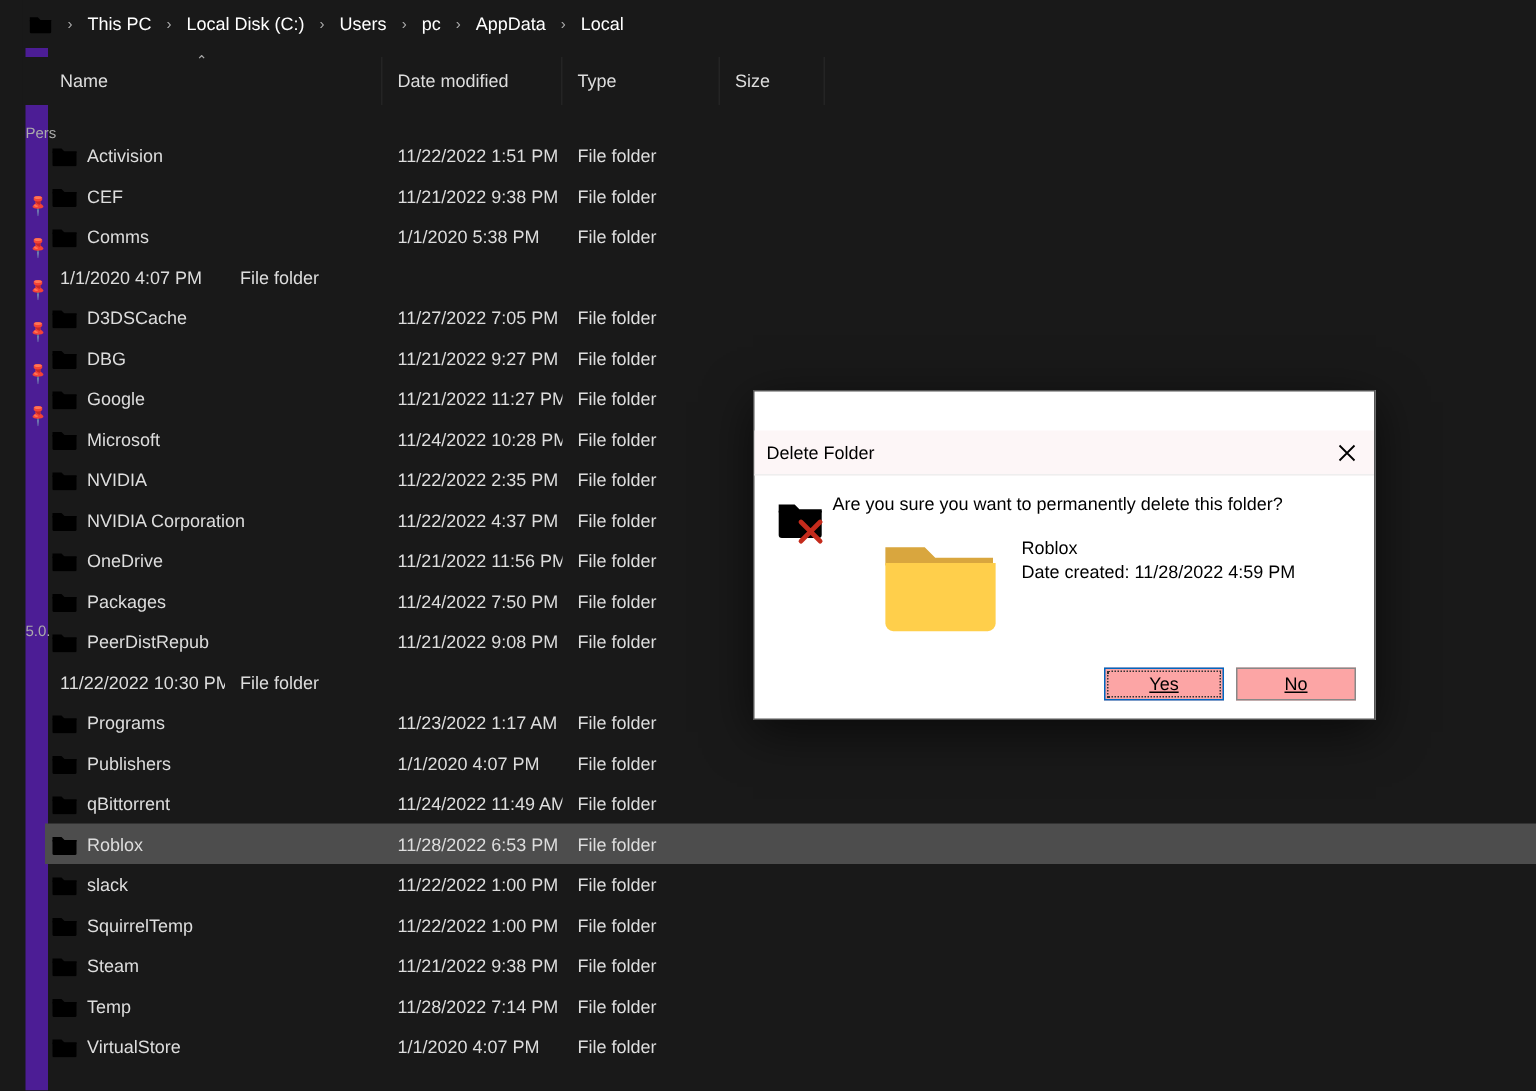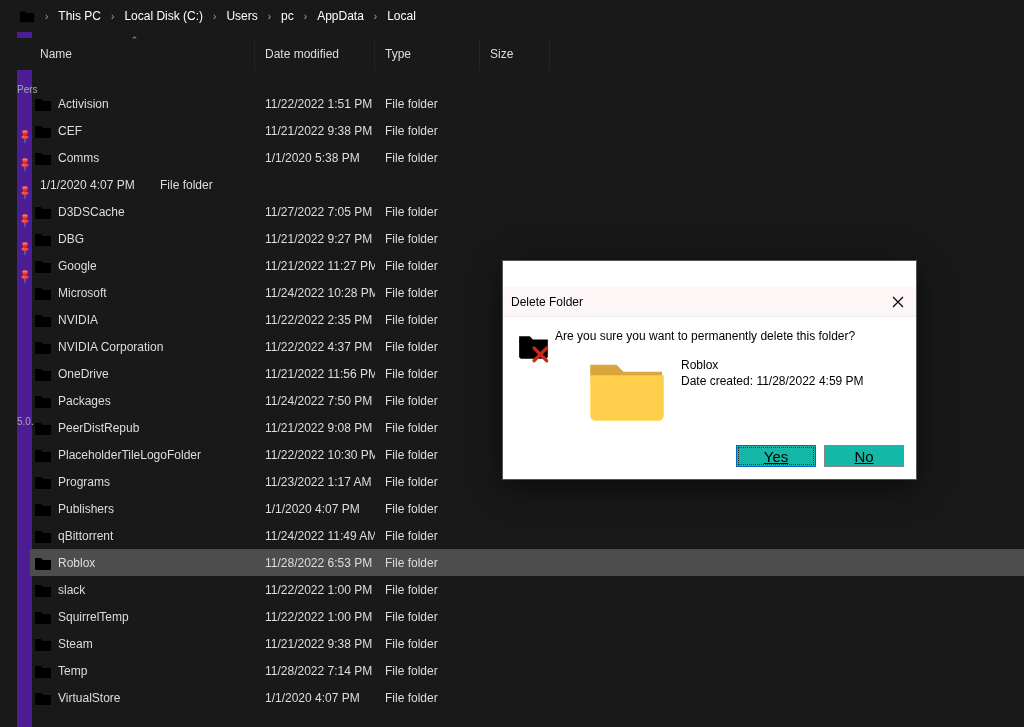--- a/index.html
+++ b/index.html
@@ -46,21 +46,21 @@
   .dialog .titlebar .title { color:#000; }
   .dialog .titlebar .close { width:20px; height:20px; display:flex; align-items:center; justify-content:center; cursor:default; }
   .dialog .body { padding:12px 14px 8px 14px; display:flex; }
   .dialog .body .ico { width:38px; flex:0 0 38px; padding-top:2px; }
   .dialog .body .msgarea { flex:1; }
   .dialog .body .question { margin-bottom:12px; color:#000; }
   .dialog .body .itemrow { display:flex; gap:12px; align-items:flex-start; padding-left:30px; }
   .dialog .body .bigfolder { width:84px; height:72px; }
   .dialog .body .details { padding-top:2px; line-height:16px; }
   .dialog .buttons { display:flex; justify-content:flex-end; gap:8px; padding:10px 12px 12px; }
-  .dialog button { width:80px; height:22px; background:#14b8a6; border:1px solid #888; font-size:15px; cursor:default; font-family:inherit; }
+  .dialog button { width:80px; height:22px; background:#fca5a5; border:1px solid #888; font-size:12px; cursor:default; font-family:inherit; }
   .dialog button.default { border:1px solid #0067c0; outline:1px dotted #333; outline-offset:-3px; }
   .dialog .ul { text-decoration:underline; }
 
 </style>
 </head>
 <body>
 
 <svg width="0" height="0" style="position:absolute">
   <defs>
     <g id="folder-small">
@@ -249,26 +249,20 @@
         <span class="folder-icon"><svg class="fsvg" viewBox="0 0 18 14" width="18" height="14">
             <use href="#folder-small"></use>
           </svg></span>
         <span>PeerDistRepub</span>
       </div>
       <div class="c date">11/21/2022 9:08 PM</div>
       <div class="c type">File folder</div>
       <div class="c size"></div>
     </div>
     <div class="row">
-      <div class="c name">
-        <span class="folder-icon"><svg class="fsvg" viewBox="0 0 18 14" width="18" height="14">
-            <use href="#folder-small"></use>
-          </svg></span>
-        <span>PlaceholderTileLogoFolder</span>
-      </div>
       <div class="c date">11/22/2022 10:30 PM</div>
       <div class="c type">File folder</div>
       <div class="c size"></div>
     </div>
     <div class="row">
       <div class="c name">
         <span class="folder-icon"><svg class="fsvg" viewBox="0 0 18 14" width="18" height="14">
             <use href="#folder-small"></use>
           </svg></span>
         <span>Programs</span>

